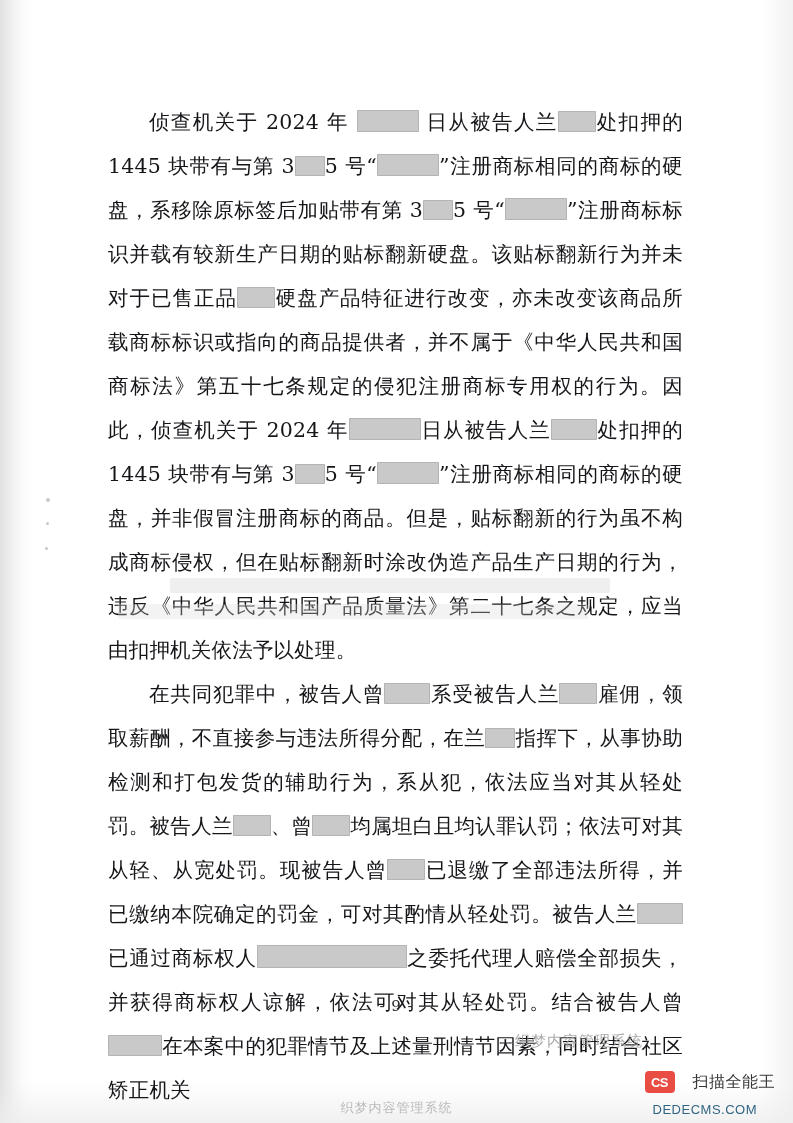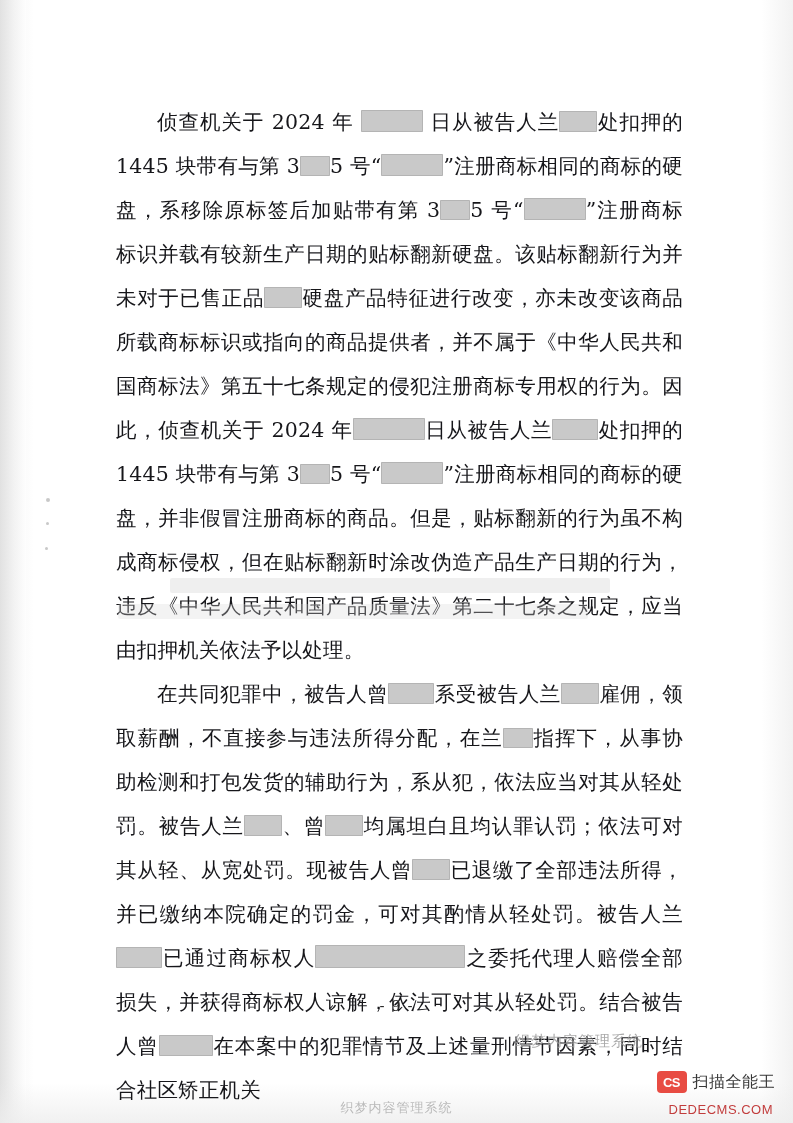--- a/index.html
+++ b/index.html
@@ -47,21 +47,21 @@
     top: 100px;
     width: 575px;
     font-size: 20.5px;
     line-height: 44px;
     color: #16161a;
     letter-spacing: .2px;
     text-align: justify;
     text-justify: inter-ideograph;
   }
   .para {
-    margin: 0 0 0 8px;
+    margin: 0 0 0 0;
     text-indent: 2em;
     position: relative;
   }
   .para + .para { margin-top: 0; }
 
   
   .redact {
     display: inline-block;
     vertical-align: -3px;
     background: #c9c9c9;
@@ -106,21 +106,21 @@
     letter-spacing: 1px;
   }
 
   
   #camscanner-watermark {
     position: absolute;
     right: 18px;
     bottom: 30px;
     display: flex;
     align-items: center;
-    gap: 6px;
+    gap: 18px;
     opacity: .96;
   }
   #camscanner-watermark .cs-badge {
     width: 30px; height: 22px;
     background: #e8453c;
     color: #fff;
     font-family: "Liberation Sans", sans-serif;
     font-size: 13px;
     font-weight: bold;
     display: flex;
@@ -146,24 +146,24 @@
     margin-top: 16px;
   }
   #wm-top-line {
     right: 150px;
     bottom: 72px;
     font-size: 15px;
     color: #9c9c9c;
     letter-spacing: 1px;
   }
   #wm-bottom-line {
-    right: 20px;
+    right: 36px;
     bottom: 6px;
     font-size: 13px;
-    color: #b91c1c;
+    color: #0c4a6e;
     letter-spacing: .5px;
   }
   #wm-center-bottom {
     left: 50%;
     transform: translateX(-50%);
     bottom: 6px;
     font-size: 13px;
     color: #b0b0b0;
     letter-spacing: 1px;
   }

